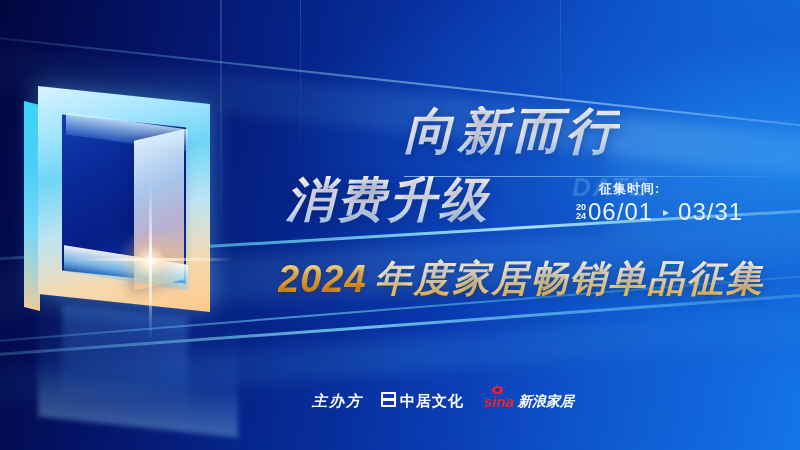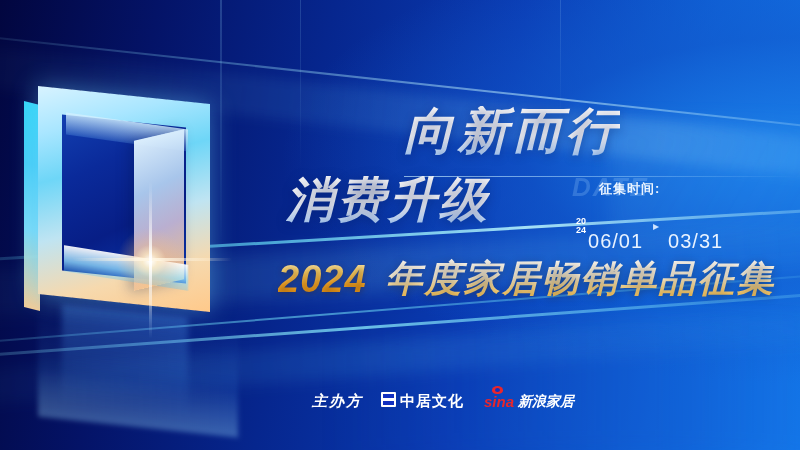--- a/index.html
+++ b/index.html
@@ -100,31 +100,31 @@
   #datebox{position:absolute;left:574px;top:176px;width:215px;height:56px;}
   .date-watermark{position:absolute;left:-2px;top:-4px;
     font-size:26px;font-weight:bold;font-style:italic;letter-spacing:2px;
     color:rgba(150,200,250,.26);}
   .date-label{position:absolute;left:25px;top:4px;font-size:13px;font-weight:bold;
     color:#eaf4ff;letter-spacing:1px;}
   .date-row{position:absolute;left:2px;top:22px;display:flex;align-items:center;}
   .yr{display:inline-block;font-size:9px;font-weight:bold;line-height:9px;
     color:#ffffff;text-align:center;margin-right:2px;}
   .yr span{display:block;}
-  .date-val{font-size:20px;color:#e9f3ff;letter-spacing:1px;font-weight:300;margin-top:32px;}
+  .date-val{font-size:24px;color:#e9f3ff;letter-spacing:1px;font-weight:300;}
   .date-sep{margin:0 9px 0 10px;color:#cfe4ff;font-size:12px;}
 
   
   #goldline{position:absolute;left:278px;top:258px;height:42px;
     display:flex;align-items:center;white-space:nowrap;}
   #year-gold{font-size:38px;font-weight:bold;font-style:italic;letter-spacing:1px;
     background:linear-gradient(180deg,#fff3cf 0%,#ffd970 30%,#f6a623 62%,#e08c12 100%);
     -webkit-background-clip:text;background-clip:text;-webkit-text-fill-color:transparent;
     text-shadow:0 2px 6px rgba(60,30,0,.35);}
-  #gold-cn{font-size:37px;font-weight:bold;font-style:italic;letter-spacing:2px;margin-left:19px;
+  #gold-cn{font-size:37px;font-weight:bold;font-style:italic;letter-spacing:2px;margin-left:8px;
     background:linear-gradient(180deg,#ffffff 0%,#fdf4de 44%,#ffd882 72%,#f0ab2a 100%);
     -webkit-background-clip:text;background-clip:text;-webkit-text-fill-color:transparent;
     text-shadow:0 2px 8px rgba(40,25,0,.35);}
 
   
   #sponsors{position:absolute;left:312px;top:392px;display:flex;align-items:center;}
   .sp-label{font-size:15px;font-style:italic;font-weight:bold;color:#ffffff;letter-spacing:2px;}
   .sp-logo1{display:flex;align-items:flex-start;margin-left:18px;}
   .mark{display:inline-block;width:15px;height:15px;margin-right:4px;position:relative;
     background:#ffffff;border-radius:1px;}

